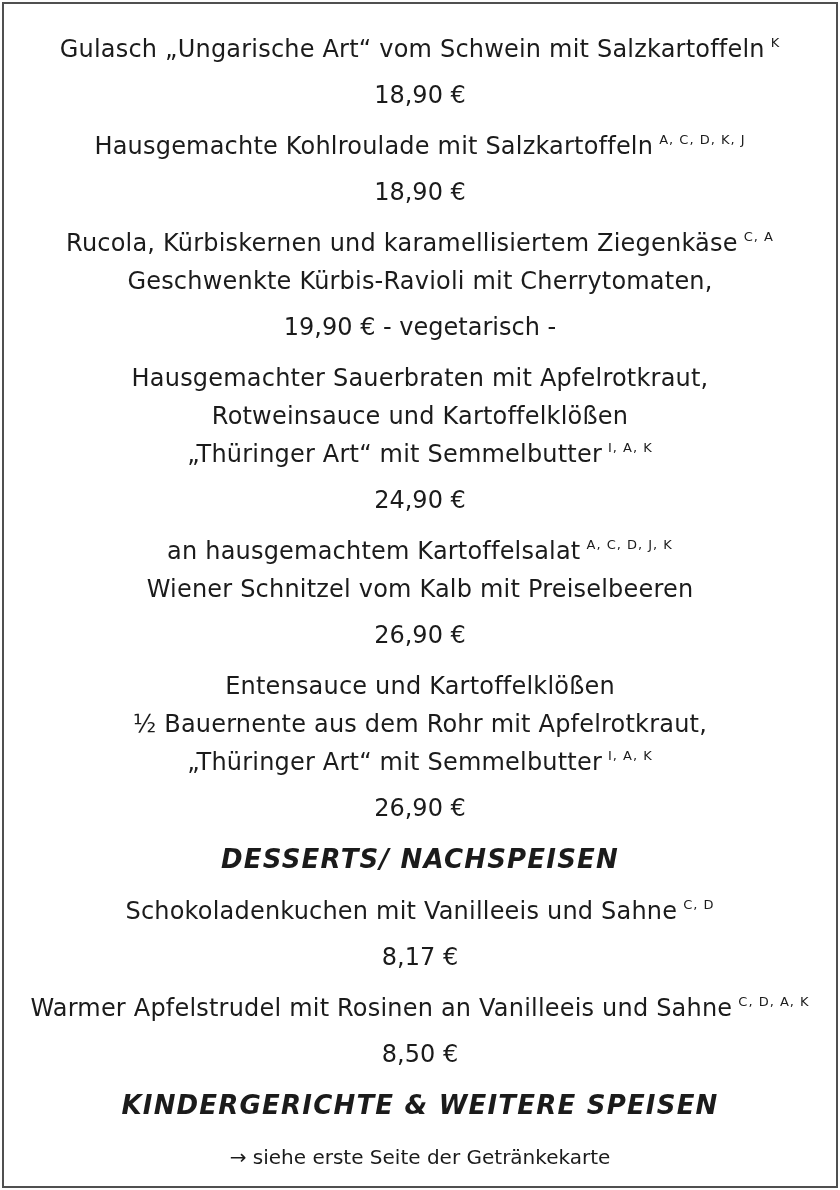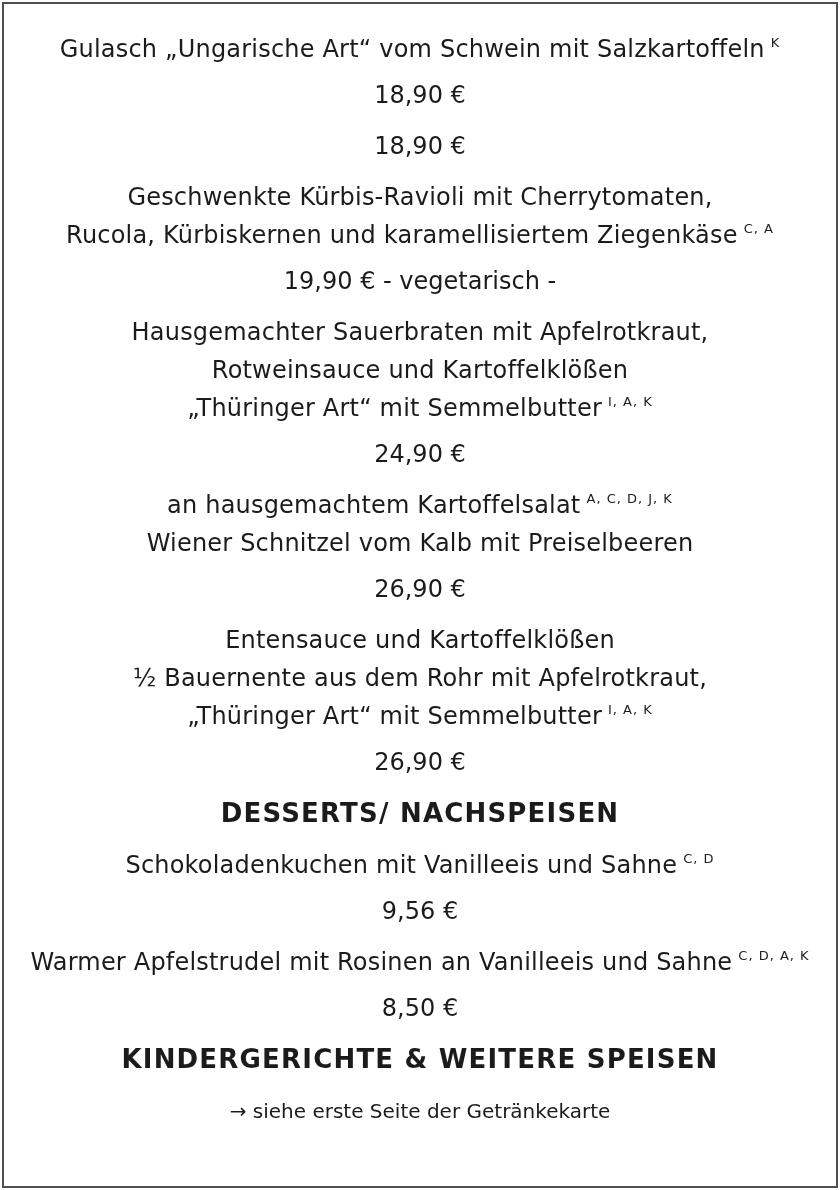--- a/index.html
+++ b/index.html
@@ -52,20 +52,21 @@
     white-space: nowrap;
   }
   .heading {
     margin: 4px 0 14px 0;
     font-size: 26px;
     font-weight: bold;
     line-height: 38px;
     text-align: center;
     letter-spacing: 1.2px;
     white-space: nowrap;
+    font-style: italic;
   }
   .note {
     margin: 0;
     font-size: 20px;
     line-height: 38px;
     text-align: center;
     white-space: nowrap;
   }
 </style>
 </head>
@@ -75,26 +76,27 @@
   <div class="frame">
 
     <section>
 
       <div class="dish">
         <p class="line"><span>Gulasch „Ungarische Art“ vom Schwein mit Salzkartoffeln</span><sup class="allergens">K</sup></p>
         <p class="price">18,90 €</p>
       </div>
 
       <div class="dish">
+        <p class="line"><span>Hausgemachte Kohlroulade mit Salzkartoffeln</span><sup class="allergens">A, C, D, K, J</sup></p>
         <p class="price">18,90 €</p>
       </div>
 
       <div class="dish">
+        <p class="line"><span>Rucola, Kürbiskernen und karamellisiertem Ziegenkäse</span><sup class="allergens">C, A</sup></p>
         <p class="line"><span>Geschwenkte Kürbis-Ravioli mit Cherrytomaten,</span></p>
-        <p class="line"><span>Rucola, Kürbiskernen und karamellisiertem Ziegenkäse</span><sup class="allergens">C, A</sup></p>
         <p class="price">19,90 € - vegetarisch -</p>
       </div>
 
       <div class="dish">
         <p class="line"><span>Hausgemachter Sauerbraten mit Apfelrotkraut,</span></p>
         <p class="line"><span>Rotweinsauce und Kartoffelklößen</span></p>
         <p class="line"><span>„Thüringer Art“ mit Semmelbutter</span><sup class="allergens">I, A, K</sup></p>
         <p class="price">24,90 €</p>
       </div>
 
@@ -111,21 +113,21 @@
         <p class="price">26,90 €</p>
       </div>
 
     </section>
 
     <section>
       <h2 class="heading">DESSERTS/ NACHSPEISEN</h2>
 
       <div class="dish">
         <p class="line"><span>Schokoladenkuchen mit Vanilleeis und Sahne</span><sup class="allergens">C, D</sup></p>
-        <p class="price">9,56 €</p>
+        <p class="price">8,17 €</p>
       </div>
 
       <div class="dish">
         <p class="line"><span>Warmer Apfelstrudel mit Rosinen an Vanilleeis und Sahne</span><sup class="allergens">C, D, A, K</sup></p>
         <p class="price">8,50 €</p>
       </div>
     </section>
 
     <section>
       <h2 class="heading">KINDERGERICHTE &amp; WEITERE SPEISEN</h2>

